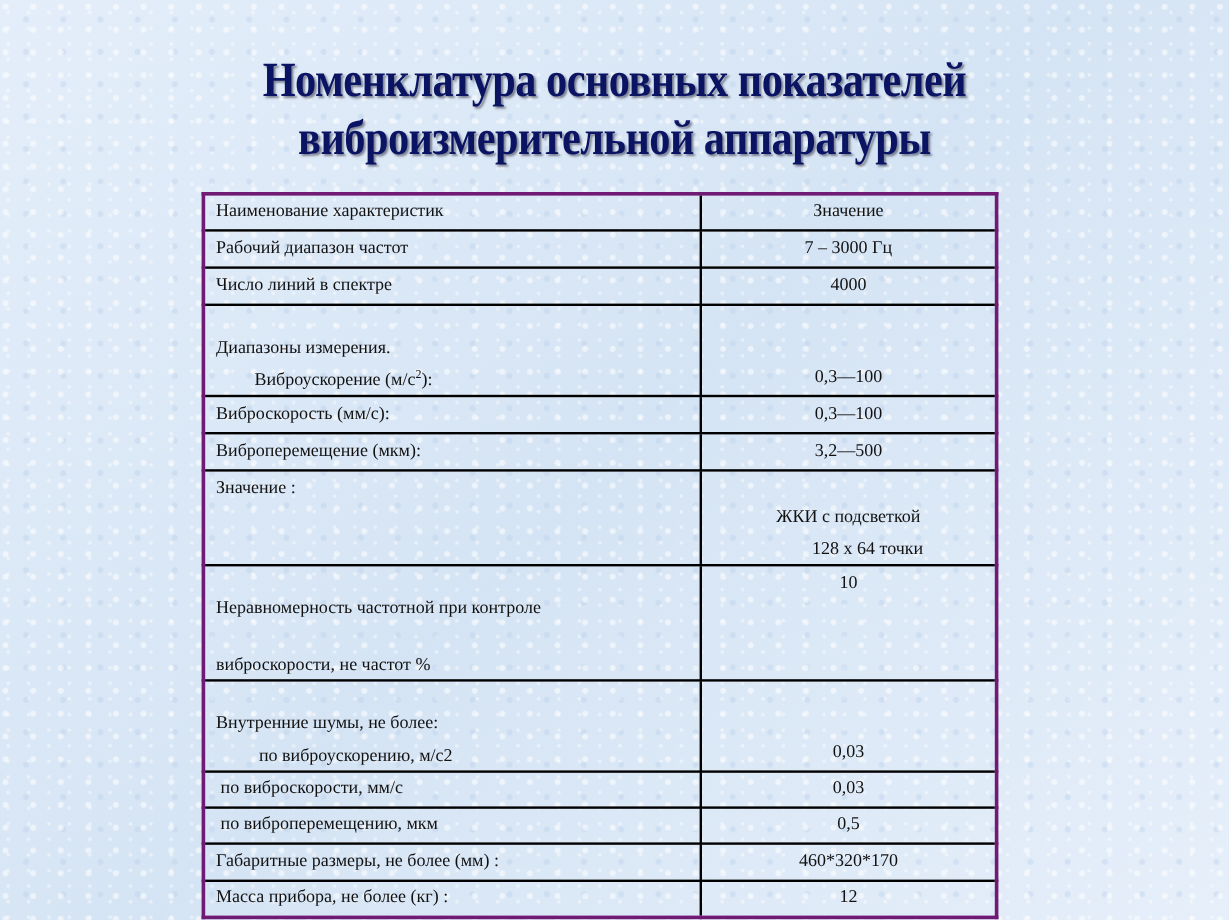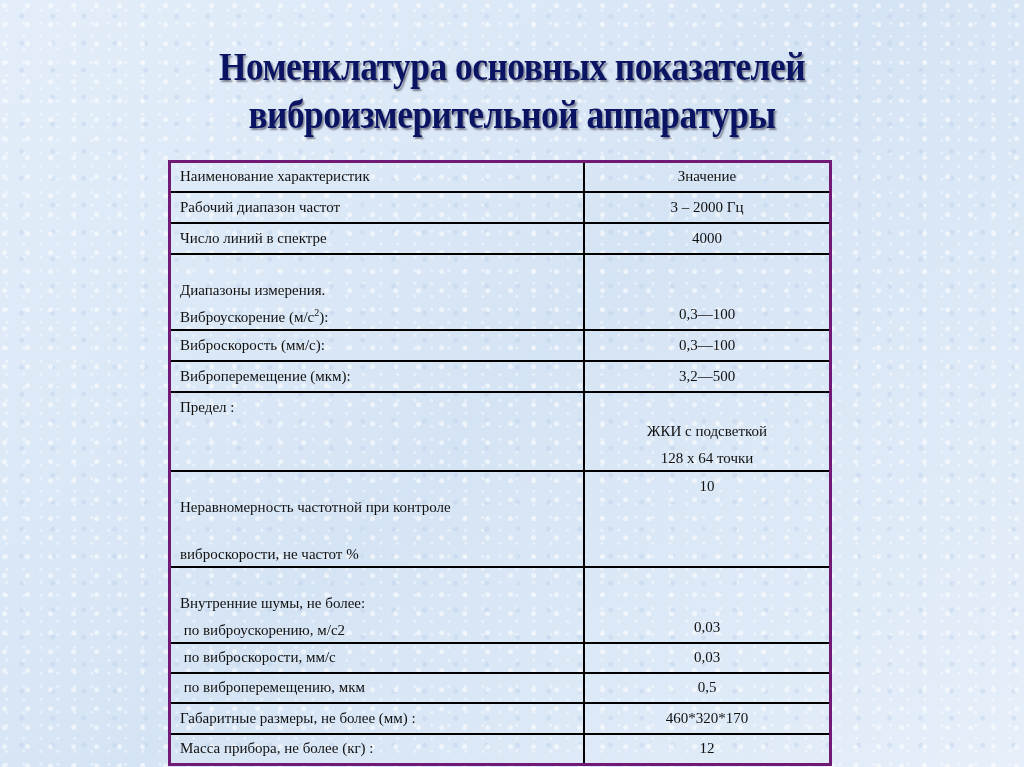--- a/index.html
+++ b/index.html
@@ -54,40 +54,40 @@
       border: 2px solid #000;
       padding: 0 9px;
       vertical-align: middle;
       line-height: 23px;
     }
     .spec-table td.name { width: 394px; text-align: left; }
     .spec-table td.value { text-align: center; }
     .spec-table td.v-bottom { vertical-align: bottom; padding-bottom: 3px; }
     .spec-table td.v-top { vertical-align: top; padding-top: 3px; }
     .spec-table .line { display: block; margin-top: 24px; }
-    .spec-table .line.gap { margin-top: 4px; }
+    .spec-table .line.gap { margin-top: 4px; margin-left: 32px; }
     sup { font-size: 10px; line-height: 0; }
   </style>
 </head>
 <body>
 
 <div class="slide-title">
   <span>Номенклатура основных показателей</span>
   <span>виброизмерительной аппаратуры</span>
 </div>
 
 <table class="spec-table">
   <tbody>
     <tr style="height:30px">
       <td class="name">Наименование характеристик</td>
       <td class="value">Значение</td>
     </tr>
     <tr style="height:31px">
       <td class="name">Рабочий диапазон частот</td>
-      <td class="value">3 – 2000 Гц</td>
+      <td class="value">7 – 3000 Гц</td>
     </tr>
     <tr style="height:31px">
       <td class="name">Число линий в спектре</td>
       <td class="value">4000</td>
     </tr>
     <tr style="height:56px">
       <td class="name">
         <span class="line">Диапазоны измерения.</span>
         <span class="line gap"><span>Виброускорение (м/с</span><sup>2</sup><span>):</span></span>
       </td>
@@ -95,21 +95,21 @@
     </tr>
     <tr style="height:31px">
       <td class="name">Виброскорость (мм/с):</td>
       <td class="value">0,3—100</td>
     </tr>
     <tr style="height:31px">
       <td class="name">Виброперемещение (мкм):</td>
       <td class="value">3,2—500</td>
     </tr>
     <tr style="height:55px">
-      <td class="name v-top">Предел :</td>
+      <td class="name v-top">Значение :</td>
       <td class="value v-top">
         <span class="line">ЖКИ с подсветкой</span>
         <span class="line gap">128 х 64 точки</span>
       </td>
     </tr>
     <tr style="height:52px">
       <td class="name">
         <span class="line">Неравномерность частотной при контроле</span>
         <span class="line">виброскорости, не частот %</span>
       </td>

